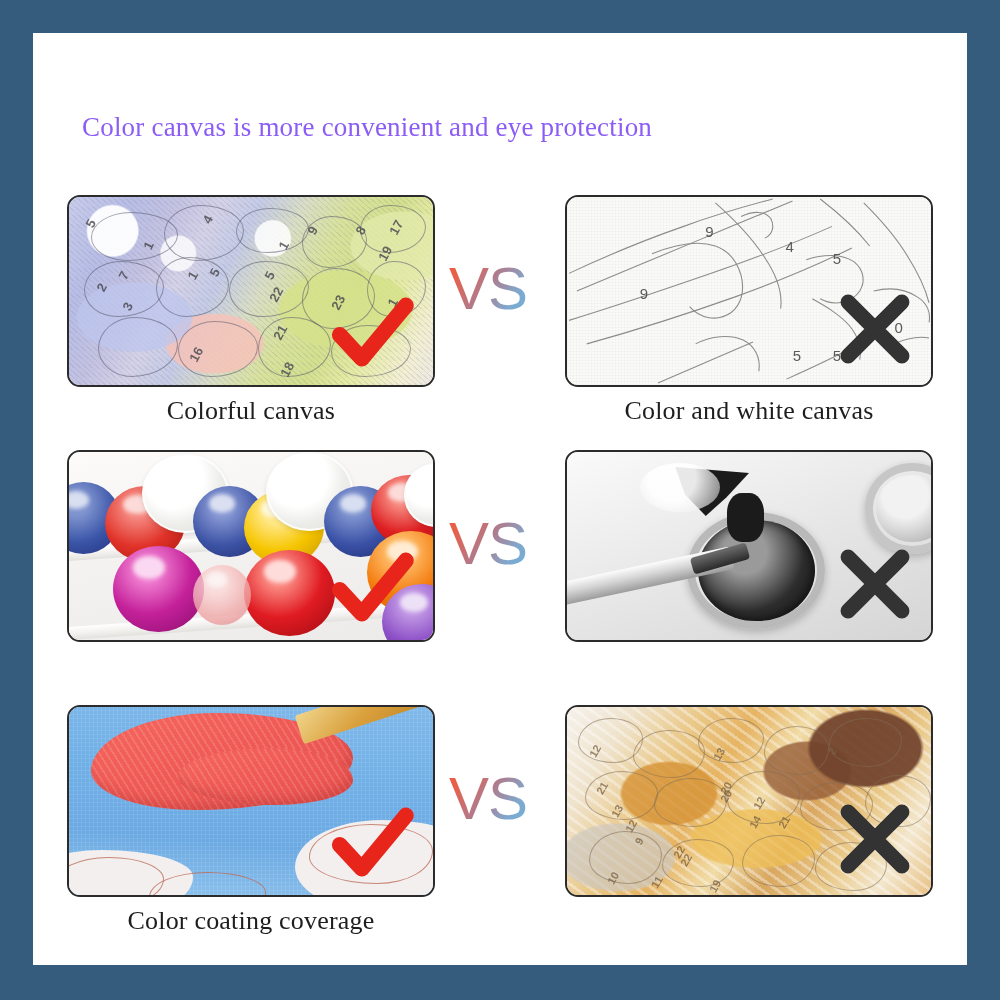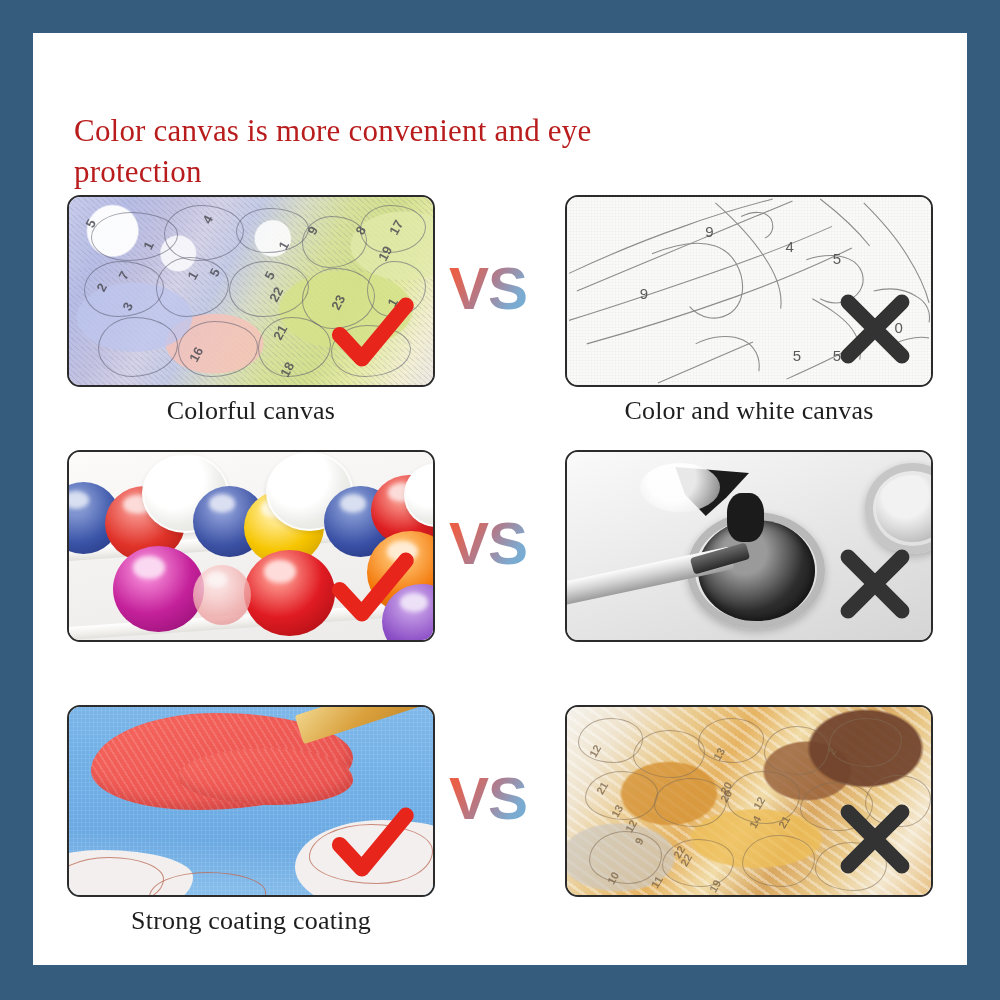--- a/index.html
+++ b/index.html
@@ -61,27 +61,27 @@
         #D63B63 100%);
     -webkit-background-clip: text;
     background-clip: text;
     color: transparent;
     -webkit-text-fill-color: transparent;
   }
 
   
   #headline {
     position: absolute;
-    left: 41px;
+    left: 49px;
     top: 77px;
     width: 620px;
     font-family: "Liberation Serif", "DejaVu Serif", serif;
-    font-size: 31px;
+    font-size: 27px;
     line-height: 1.33;
-    color: #b91c1c;
+    color: #8b5cf6;
     letter-spacing: 0.2px;
   }
 
   
   #comparison-grid {
     position: absolute;
     left: 0;
     top: 162px;
     width: 934px;
   }
@@ -125,21 +125,21 @@
 
   
   .vs-divider {
     position: absolute;
     left: 402px;
     top: 64px;
     width: 106px;
     text-align: center;
     font-family: "Liberation Sans", "DejaVu Sans", sans-serif;
     font-size: 60px;
-    font-weight: bold;
+    font-weight: normal;
     line-height: 1;
     letter-spacing: -1px;
     background-image: linear-gradient(125deg,
         #EC5B3A 0%, #E8604A 22%, #B07B8C 48%, #7FA9CE 72%, #63B4DF 100%);
     -webkit-background-clip: text;
     background-clip: text;
     color: transparent;
     -webkit-text-fill-color: transparent;
   }
 
@@ -486,21 +486,21 @@
               <div class="thin-outline" style="left:-4%; top:80%; width:30%; height:26%;"></div>
               <div class="thin-outline" style="left:22%; top:88%; width:32%; height:24%;"></div>
               <div class="red-stroke" style="left:6%; top:3%; width:72%; height:52%;"></div>
               <div class="red-stroke" style="left:30%; top:22%; width:48%; height:30%; border-radius:54% 46% 44% 56% / 50% 56% 44% 50%;"></div>
               <div class="brush-gold" style="left:62%; top:-10%; width:48%; height:16%;"></div>
             </div>
             <svg class="verdict-mark" viewBox="0 0 100 100">
               <path d="M16 52 L40 78 L88 20" fill="none" stroke="#E8251A" stroke-width="17" stroke-linecap="round" stroke-linejoin="round"></path>
             </svg>
           </div>
-          <div class="cell-caption">Strong coating coating</div>
+          <div class="cell-caption">Color coating coverage</div>
         </div>
 
         <div class="vs-divider">VS</div>
 
         <div class="compare-cell right">
           <div class="media-card">
             <div class="media-inner art-low-coating">
               <div class="low-blob" style="left:3%;  top:6%;  width:18%; height:24%;"></div>
               <div class="low-blob" style="left:18%; top:12%; width:20%; height:26%;"></div>
               <div class="low-blob" style="left:36%; top:6%;  width:18%; height:24%;"></div>

